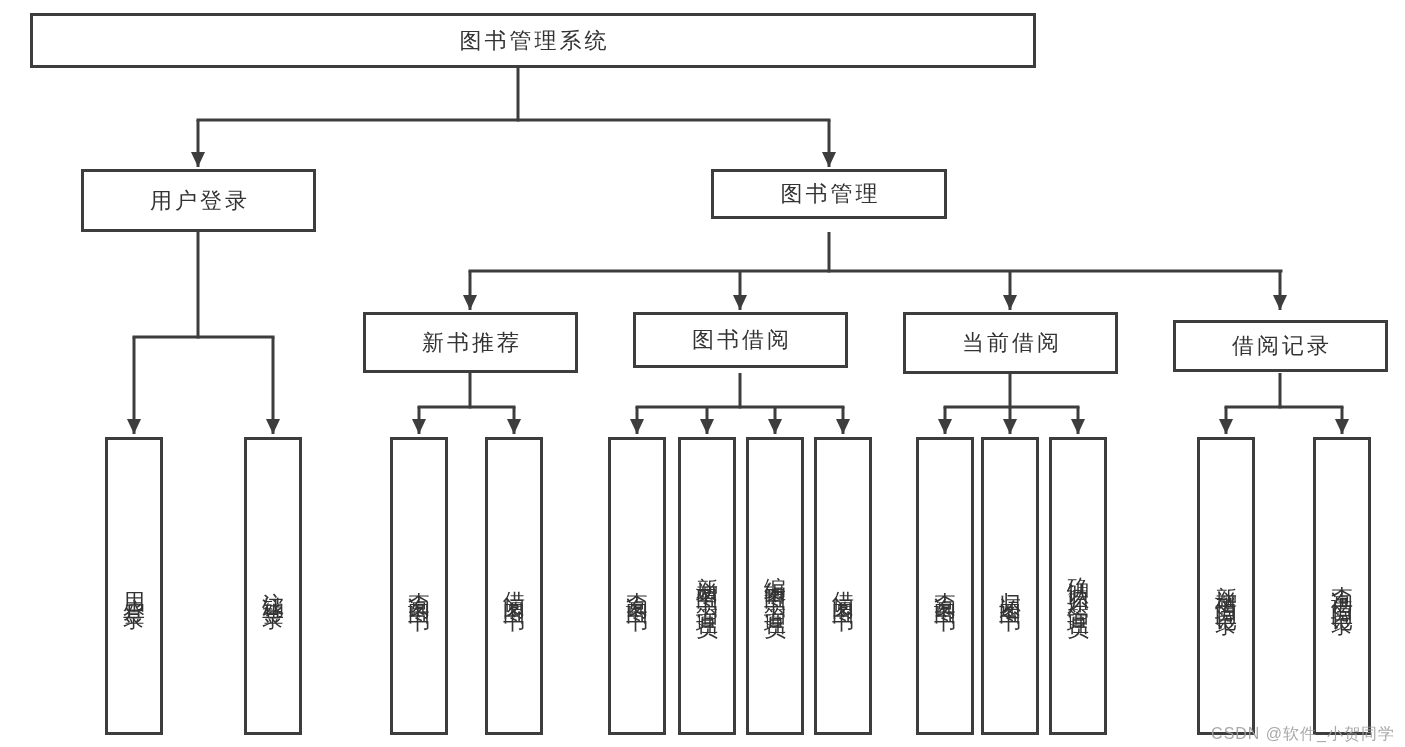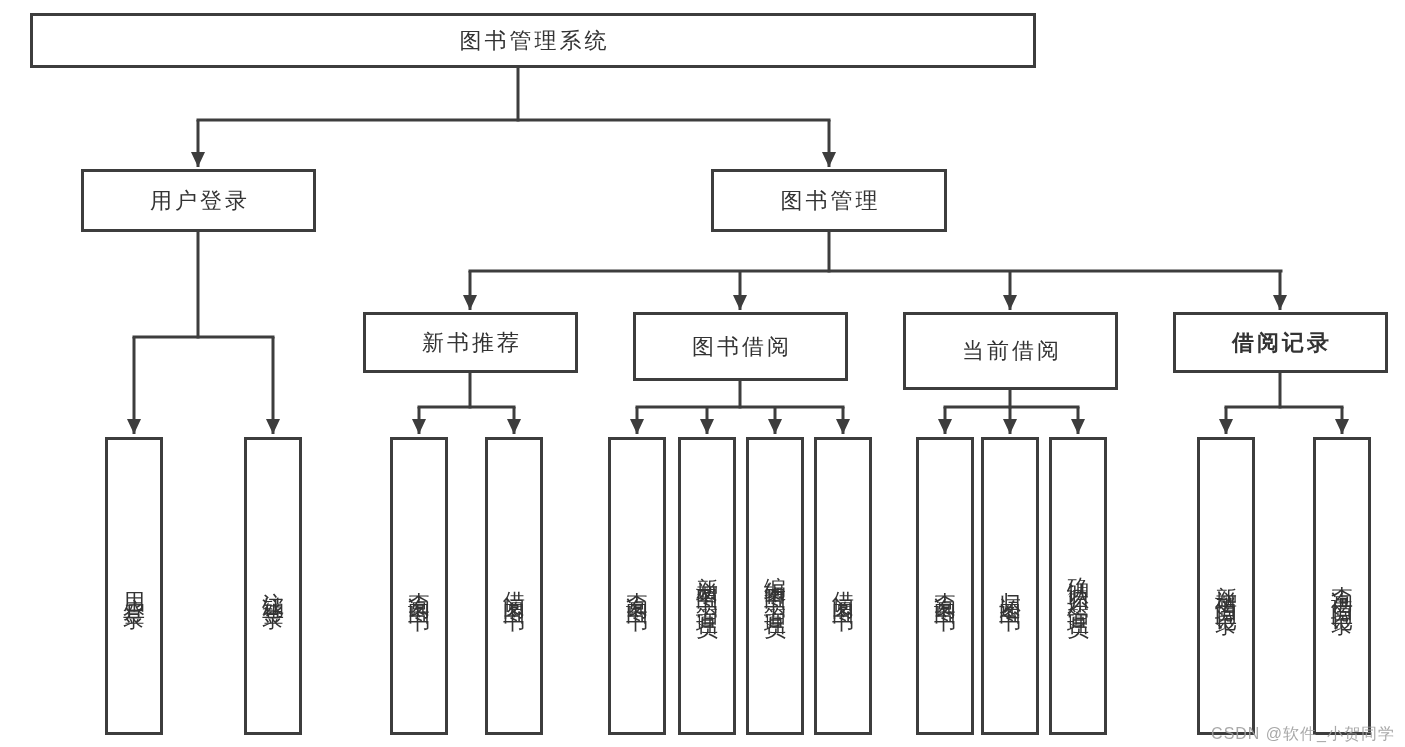--- a/index.html
+++ b/index.html
@@ -41,26 +41,26 @@
     letter-spacing: 6px;
     width: 58px;
     top: 437px;
     height: 298px;
     line-height: 1;
   }
   
   #n-root        { left: 14px;  top: 13px;  width: 1006px; height: 55px; margin-left: 16px; }
   
   #n-user-login  { left: 81px;  top: 169px; width: 235px;  height: 63px; }
-  #n-book-mgmt   { left: 711px; top: 169px; width: 236px;  height: 63px; }
+  #n-book-mgmt   { left: 711px; top: 169px; width: 236px;  height: 50px; }
   
   #n-new-book    { left: 363px;  top: 312px; width: 215px; height: 61px; }
-  #n-book-borrow { left: 633px;  top: 312px; width: 215px; height: 69px; }
-  #n-cur-borrow  { left: 903px;  top: 312px; width: 215px; height: 78px; text-align: right; }
-  #n-borrow-rec  { left: 1173px; top: 312px; width: 215px; height: 61px; font-weight: bold; }
+  #n-book-borrow { left: 633px;  top: 312px; width: 215px; height: 56px; }
+  #n-cur-borrow  { left: 903px;  top: 312px; width: 215px; height: 62px; text-align: right; }
+  #n-borrow-rec  { left: 1173px; top: 320px; width: 215px; height: 52px; }
   
   #n-l-login   { left: 105px;  }
   #n-l-logout  { left: 244px;  }
   #n-nb-query  { left: 390px;  }
   #n-nb-borrow { left: 485px;  }
   #n-bb-query  { left: 608px;  }
   #n-bb-add    { left: 678px;  }
   #n-bb-edit   { left: 746px;  }
   #n-bb-borrow { left: 814px;  }
   #n-cb-query  { left: 916px;  }

